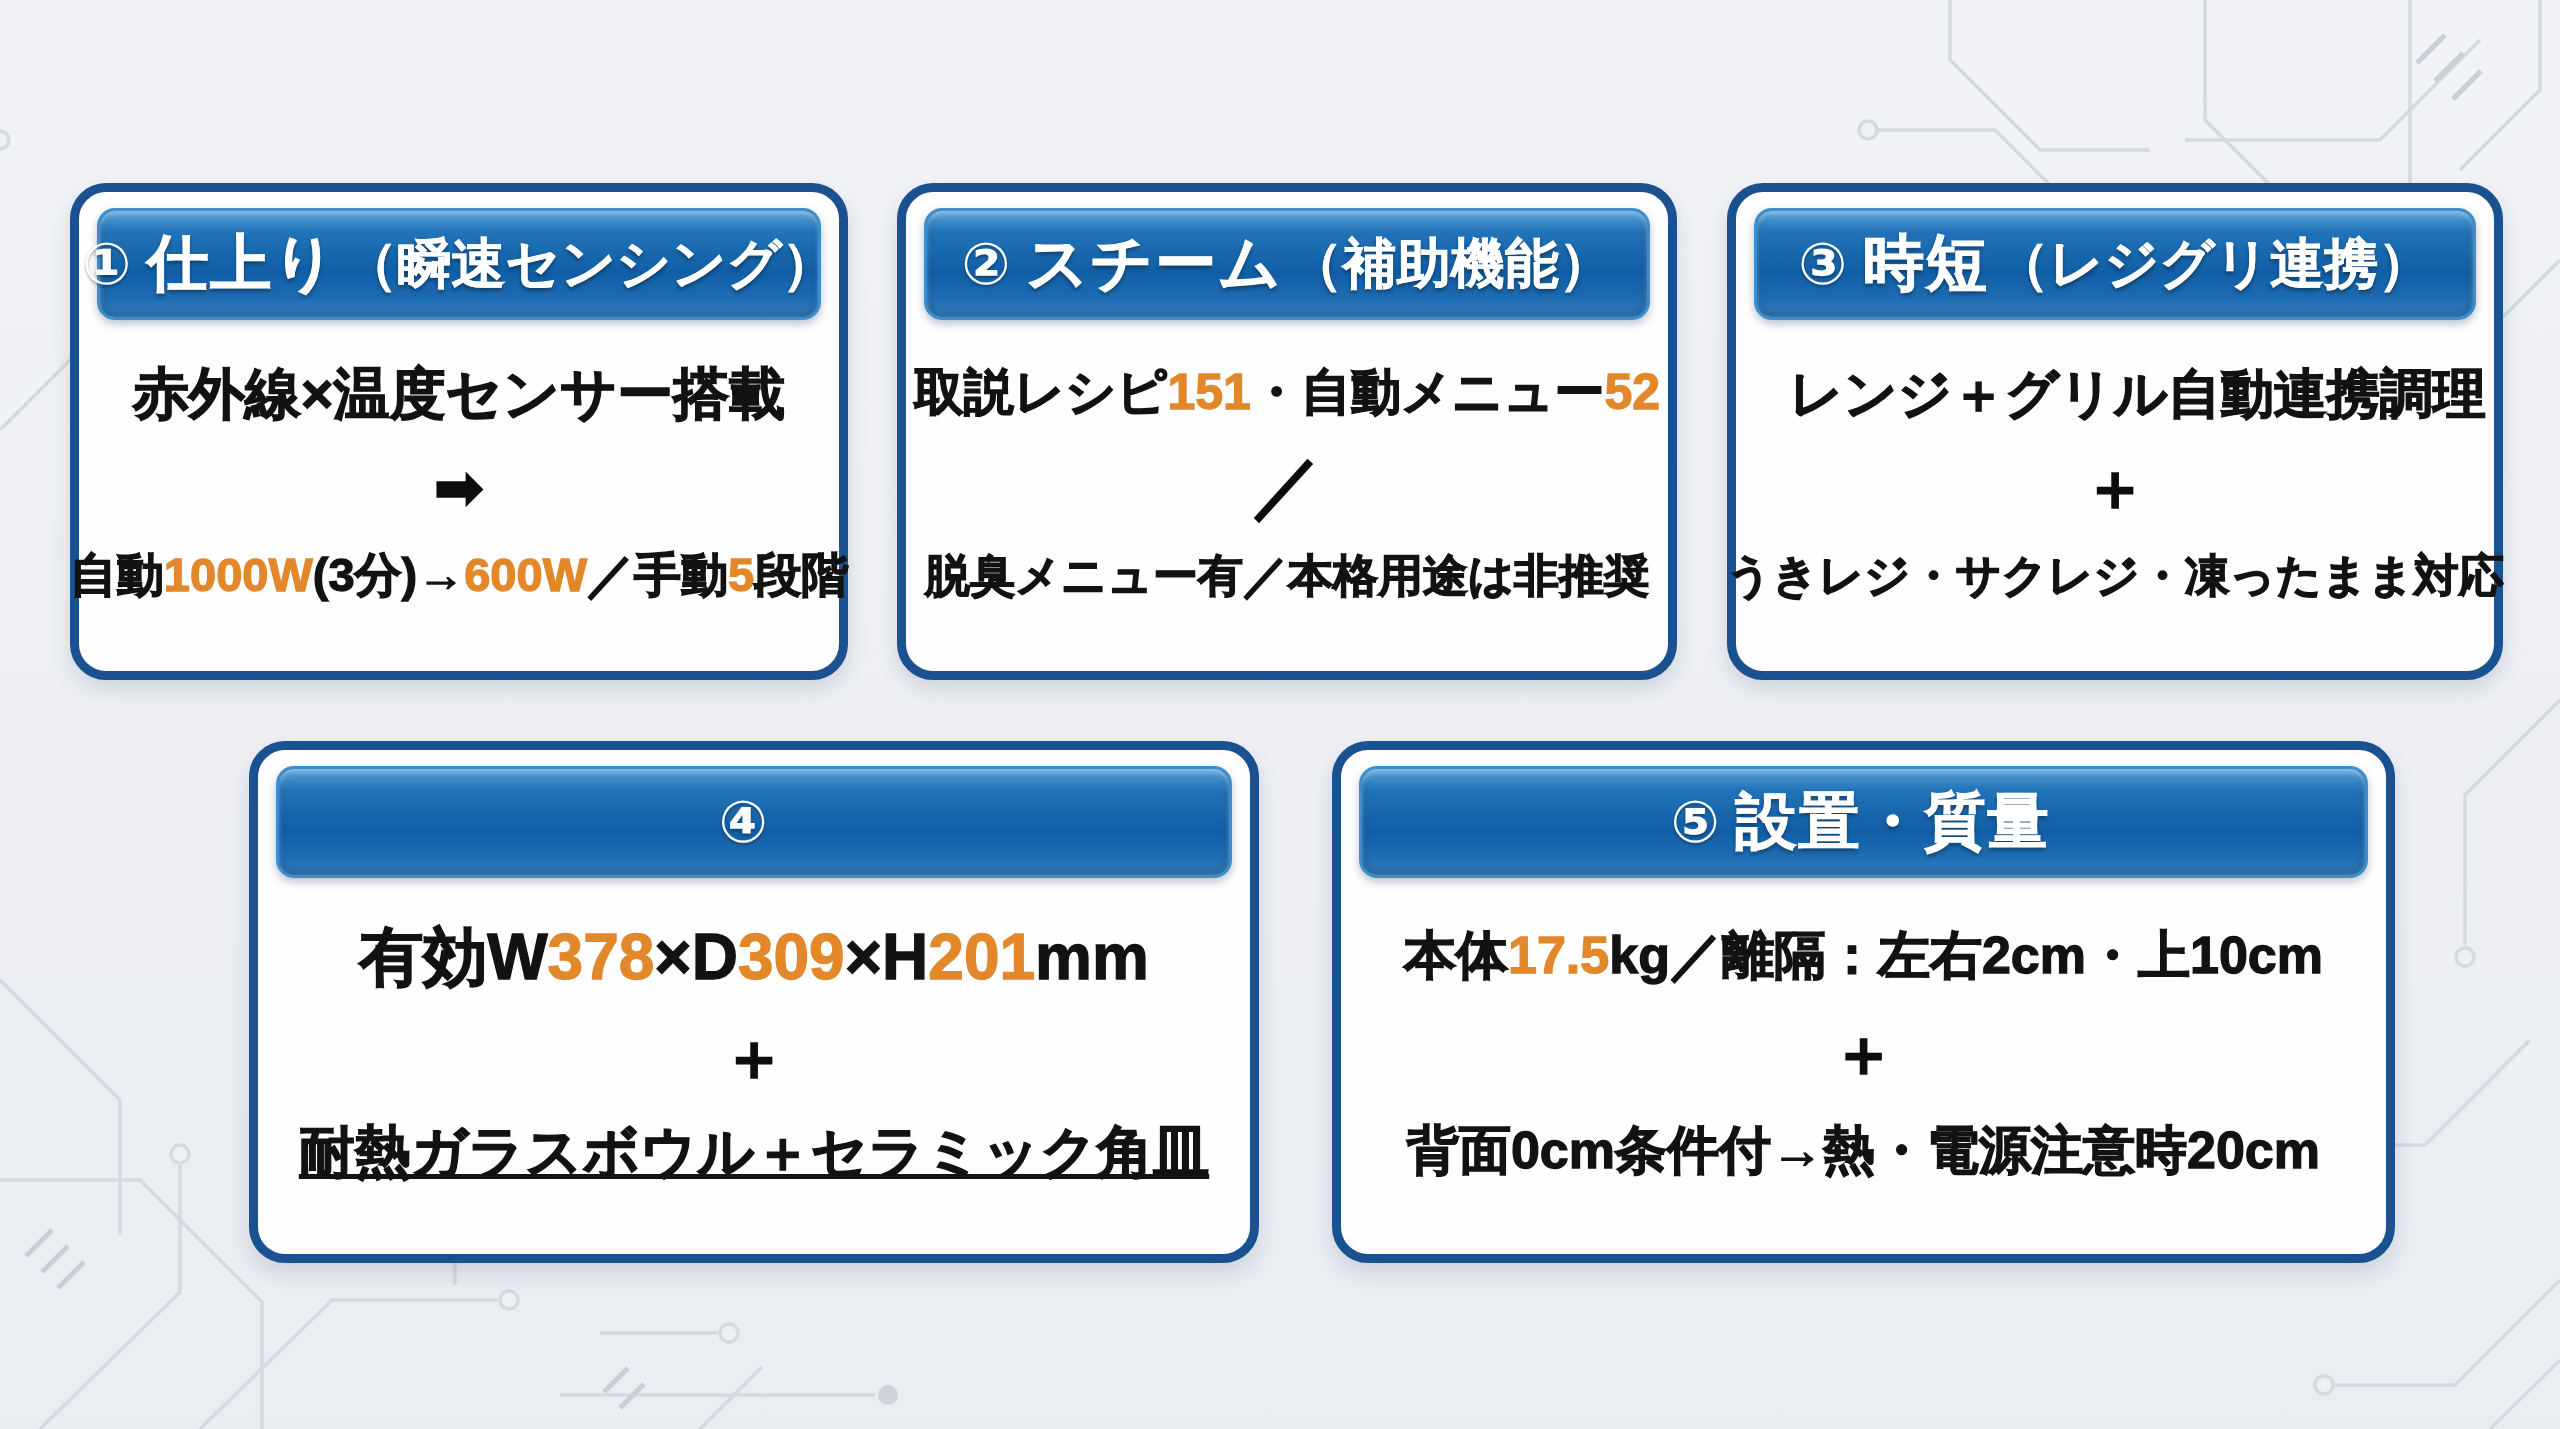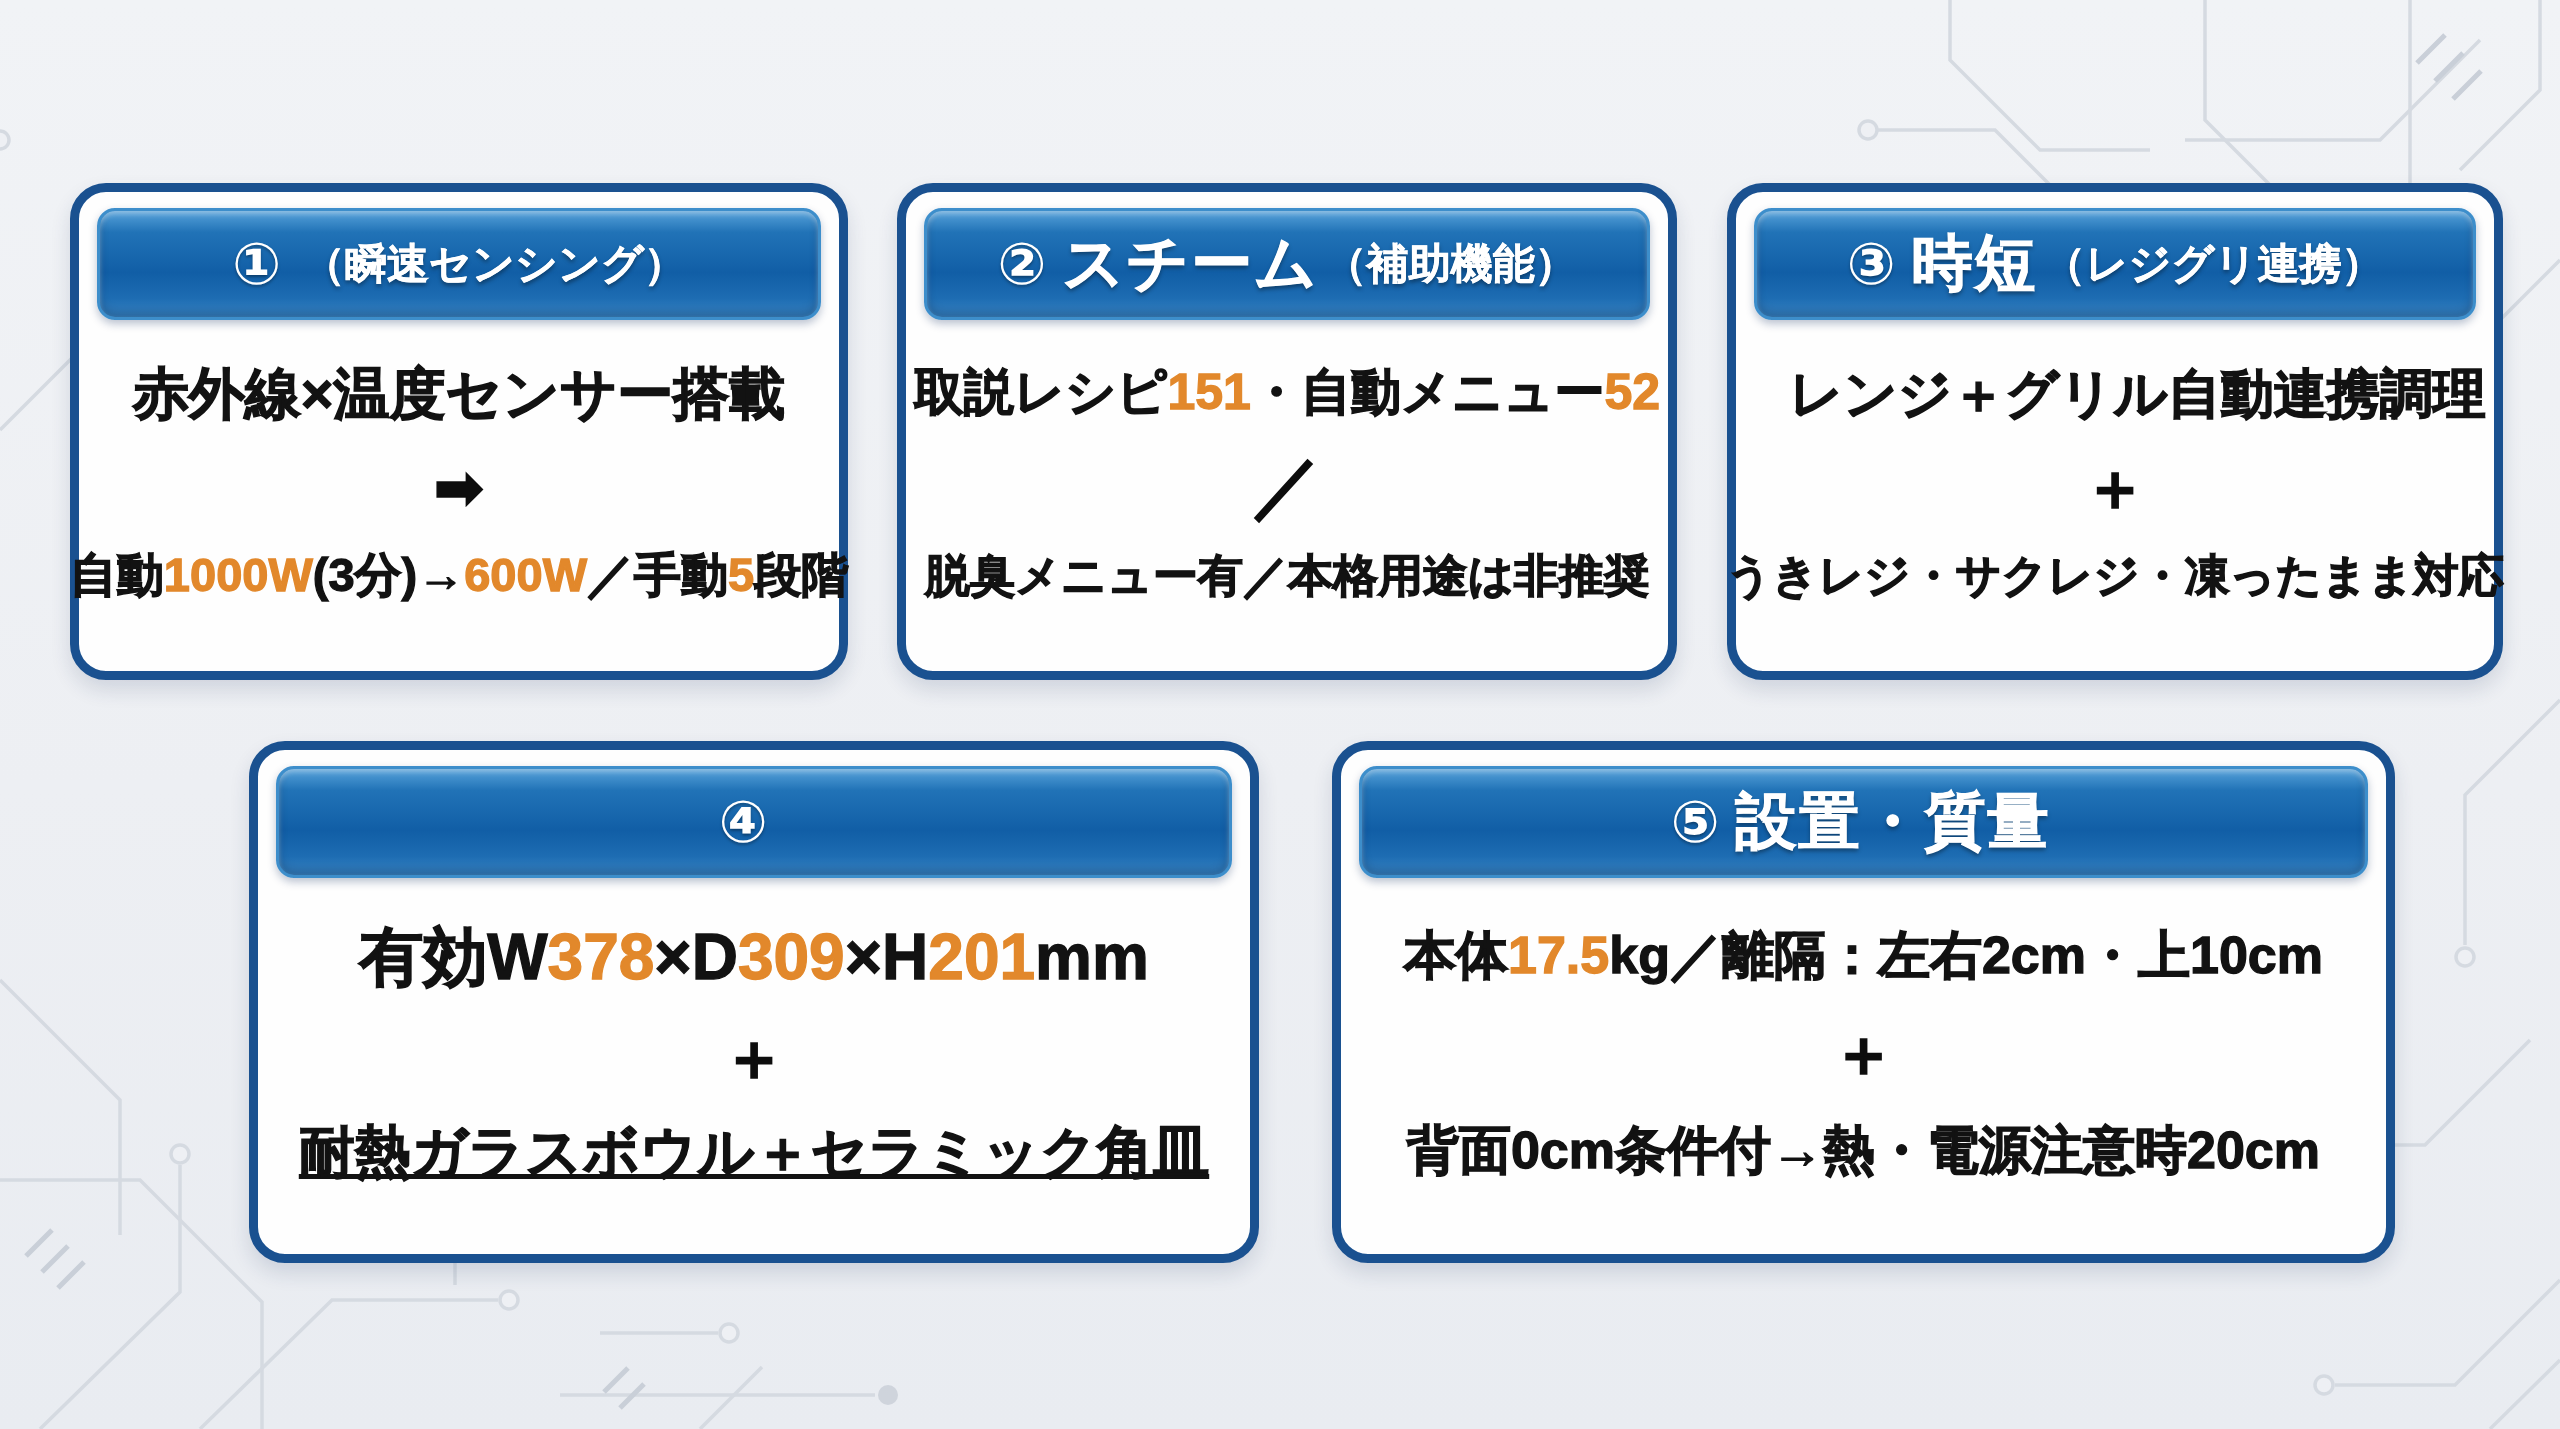--- a/index.html
+++ b/index.html
@@ -40,21 +40,21 @@
     height:112px;
     border-radius:18px;
     border:3px solid var(--pill-edge);
     background:linear-gradient(180deg,#57a2da 0%,#2173b7 20%,#115ea6 58%,#1d6cb2 82%,#3884c4 100%);
     box-shadow:inset 0 3px 5px rgba(255,255,255,.35), inset 0 -5px 9px rgba(0,15,40,.25), 0 4px 8px rgba(10,40,90,.28);
     display:flex;align-items:center;justify-content:center;
     color:#fff;white-space:nowrap;
   }
   .pill .num{font-size:58px;font-weight:700;margin-right:16px;text-shadow:0 2px 3px rgba(0,0,0,.35);}
   .pill .title{font-size:61px;font-weight:700;letter-spacing:2px;text-shadow:0 3px 4px rgba(0,0,0,.4);-webkit-text-stroke:1px #fff;}
-  .pill .subtitle{font-size:42px;font-weight:700;margin-left:6px;text-shadow:0 3px 4px rgba(0,0,0,.4);text-align:center;-webkit-text-stroke:.6px #fff;}
+  .pill .subtitle{font-size:54px;font-weight:700;margin-left:6px;text-shadow:0 3px 4px rgba(0,0,0,.4);text-align:center;-webkit-text-stroke:.6px #fff;}
 
   .body{
     flex:1;display:flex;flex-direction:column;align-items:center;justify-content:space-evenly;
     padding:12px 24px 38px;text-align:center;
   }
   .line{font-weight:700;line-height:1.12;white-space:nowrap;-webkit-text-stroke:1.3px currentColor;}
   .line .accent{color:var(--accent);-webkit-text-stroke:1.3px var(--accent);}
   .divider{font-weight:700;line-height:1;color:#0d0d0d;-webkit-text-stroke:1.5px currentColor;}
 
   #card1 .l1{font-size:56px;}       #card1 .l2{font-size:47px;}
@@ -117,20 +117,21 @@
     <path d="M52,1230 l-26,26 M68,1246 l-26,26 M84,1262 l-26,26"></path>
     <path d="M628,1368 l-24,24 M644,1384 l-24,24"></path>
   </g>
 </svg>
 
 <main>
 
   <section class="card" id="card1">
     <div class="pill">
       <span class="num">①</span>
+      <span class="title">仕上り</span>
       <span class="subtitle">（瞬速センシング）</span>
     </div>
     <div class="body">
       <div class="line l1"><span>赤外線×温度センサー搭載</span></div>
       <div class="divider">➡</div>
       <div class="line l2"><span>自動</span><span class="accent">1000W</span><span>(3分)→</span><span class="accent">600W</span><span>／手動</span><span class="accent">5</span><span>段階</span></div>
     </div>
   </section>
 
   <section class="card" id="card2">

